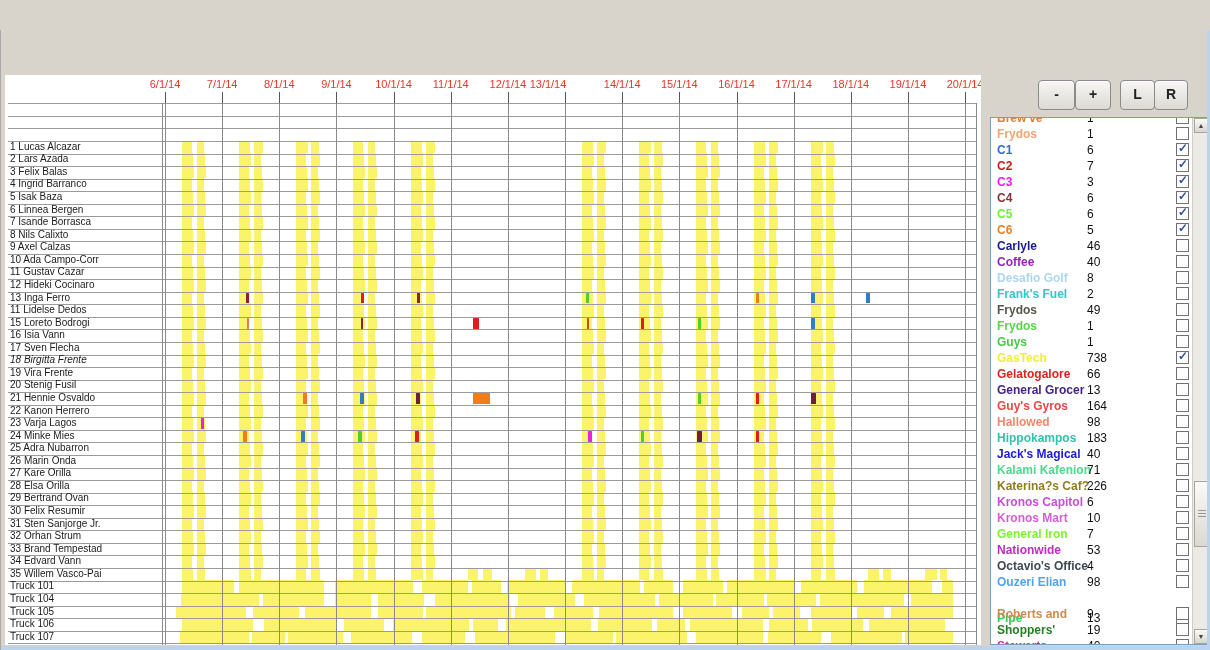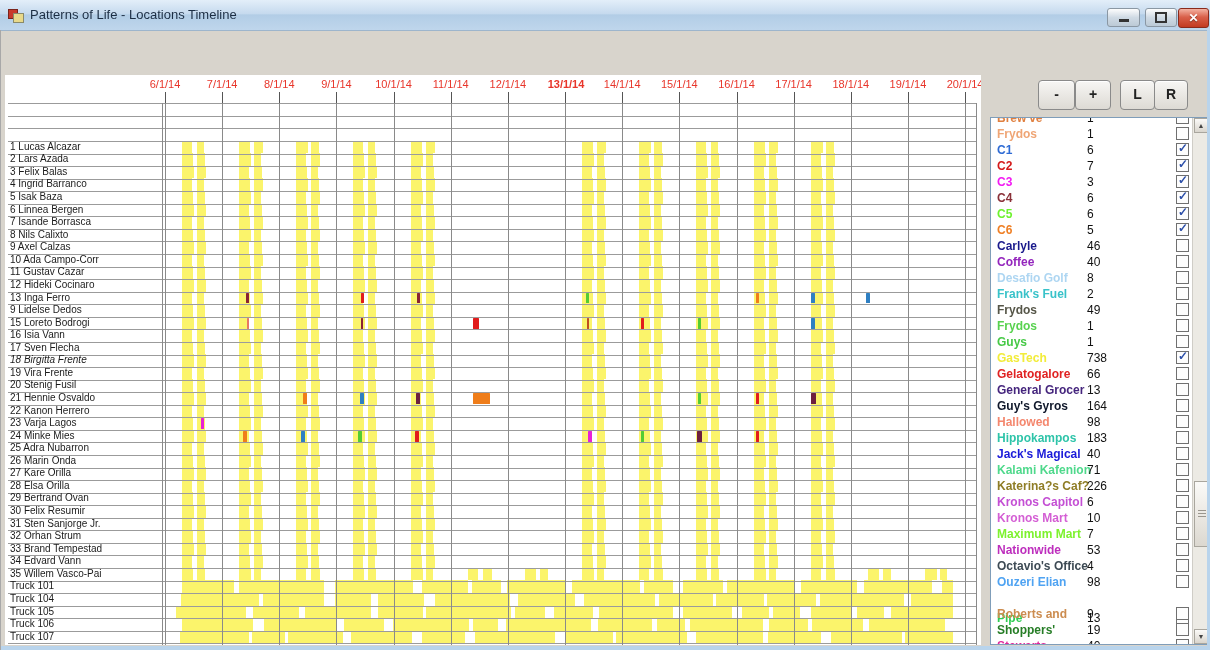--- a/index.html
+++ b/index.html
@@ -62,36 +62,20 @@
   
   #edge-right{left:1207px;top:30px;width:3px;height:620px;background:#b9d4ec;}
   #edge-bottom{left:0;top:646px;width:1210px;height:4px;background:#b9d4ec;}
   #edge-left{left:0;top:30px;width:1px;height:620px;background:#a8a8a8;}
 </style>
 </head>
 <body>
 
 <div id="app">
 
-  <div class="abs" id="titlebar">
-    <div class="abs appicon">
-      <div class="sq1"></div>
-        <div class="sq2"></div>
-    </div>
-    <div class="abs" id="win-title">Patterns of Life - Locations Timeline</div>
-    <div class="abs winbtn" id="btn-min">
-        <div class="glyph"></div>
-      </div>
-    <div class="abs winbtn" id="btn-max">
-        <div class="glyph"></div>
-      </div>
-    <div class="abs winbtn" id="btn-close">
-        <div class="glyph">✕</div>
-      </div>
-  </div>
 
   <div class="abs toolbtn" id="b-minus">-</div>
   <div class="abs toolbtn" id="b-plus">+</div>
   <div class="abs toolbtn" id="b-left">L</div>
   <div class="abs toolbtn" id="b-right">R</div>
 
   <div class="abs" id="chart">
       <div class="date-label abs" style="left: 132px; position: absolute;">6/1/14</div>
       <div class="tick abs" style="left: 160px; position: absolute;"></div>
       <div class="date-label abs" style="left: 189.15px; position: absolute;">7/1/14</div>
@@ -99,21 +83,21 @@
       <div class="date-label abs" style="left: 246.3px; position: absolute;">8/1/14</div>
       <div class="tick abs" style="left: 274.3px; position: absolute;"></div>
       <div class="date-label abs" style="left: 303.45px; position: absolute;">9/1/14</div>
       <div class="tick abs" style="left: 331.45px; position: absolute;"></div>
       <div class="date-label abs" style="left: 360.6px; position: absolute;">10/1/14</div>
       <div class="tick abs" style="left: 388.6px; position: absolute;"></div>
       <div class="date-label abs" style="left: 417.75px; position: absolute;">11/1/14</div>
       <div class="tick abs" style="left: 445.75px; position: absolute;"></div>
       <div class="date-label abs" style="left: 474.9px; position: absolute;">12/1/14</div>
       <div class="tick abs" style="left: 502.9px; position: absolute;"></div>
-      <div class="date-label abs" style="left: 533px; position: absolute; font-weight: bold;">13/1/14</div>
+      <div class="date-label abs" style="left: 515px; position: absolute;">13/1/14</div>
       <div class="tick abs" style="left: 560.05px; position: absolute;"></div>
       <div class="date-label abs" style="left: 589.2px; position: absolute;">14/1/14</div>
       <div class="tick abs" style="left: 617.2px; position: absolute;"></div>
       <div class="date-label abs" style="left: 646.35px; position: absolute;">15/1/14</div>
       <div class="tick abs" style="left: 674.35px; position: absolute;"></div>
       <div class="date-label abs" style="left: 703.5px; position: absolute;">16/1/14</div>
       <div class="tick abs" style="left: 731.5px; position: absolute;"></div>
       <div class="date-label abs" style="left: 760.65px; position: absolute;">17/1/14</div>
       <div class="tick abs" style="left: 788.65px; position: absolute;"></div>
       <div class="date-label abs" style="left: 817.8px; position: absolute;">18/1/14</div>
@@ -990,21 +974,21 @@
       <div class="rowlabel" style="top: 103.48px; height: 12.56px; line-height: 12.56px; position: absolute;">4 Ingrid Barranco</div>
       <div class="rowlabel" style="top: 116.04px; height: 12.56px; line-height: 12.56px; position: absolute;">5 Isak Baza</div>
       <div class="rowlabel" style="top: 128.6px; height: 12.56px; line-height: 12.56px; position: absolute;">6 Linnea Bergen</div>
       <div class="rowlabel" style="top: 141.16px; height: 12.56px; line-height: 12.56px; position: absolute;">7 Isande Borrasca</div>
       <div class="rowlabel" style="top: 153.72px; height: 12.56px; line-height: 12.56px; position: absolute;">8 Nils Calixto</div>
       <div class="rowlabel" style="top: 166.28px; height: 12.56px; line-height: 12.56px; position: absolute;">9 Axel Calzas</div>
       <div class="rowlabel" style="top: 178.84px; height: 12.56px; line-height: 12.56px; position: absolute;">10 Ada Campo-Corr</div>
       <div class="rowlabel" style="top: 191.4px; height: 12.56px; line-height: 12.56px; position: absolute;">11 Gustav Cazar</div>
       <div class="rowlabel" style="top: 203.96px; height: 12.56px; line-height: 12.56px; position: absolute; text-align: right;">12 Hideki Cocinaro</div>
       <div class="rowlabel" style="top: 216.52px; height: 12.56px; line-height: 12.56px; position: absolute;">13 Inga Ferro</div>
-      <div class="rowlabel" style="top: 229.08px; height: 12.56px; line-height: 12.56px; position: absolute;">9 Lidelse Dedos</div>
+      <div class="rowlabel" style="top: 229.08px; height: 12.56px; line-height: 12.56px; position: absolute;">11 Lidelse Dedos</div>
       <div class="rowlabel" style="top: 241.64px; height: 12.56px; line-height: 12.56px; position: absolute;">15 Loreto Bodrogi</div>
       <div class="rowlabel" style="top: 254.2px; height: 12.56px; line-height: 12.56px; position: absolute;">16 Isia Vann</div>
       <div class="rowlabel" style="top: 266.76px; height: 12.56px; line-height: 12.56px; position: absolute;">17 Sven Flecha</div>
       <div class="rowlabel" style="top: 279.32px; height: 12.56px; line-height: 12.56px; position: absolute; font-style: italic;">18 Birgitta Frente</div>
       <div class="rowlabel" style="top: 291.88px; height: 12.56px; line-height: 12.56px; position: absolute;">19 Vira Frente</div>
       <div class="rowlabel" style="top: 304.44px; height: 12.56px; line-height: 12.56px; position: absolute;">20 Stenig Fusil</div>
       <div class="rowlabel" style="top: 317px; height: 12.56px; line-height: 12.56px; position: absolute;">21 Hennie Osvaldo</div>
       <div class="rowlabel" style="top: 329.56px; height: 12.56px; line-height: 12.56px; position: absolute;">22 Kanon Herrero</div>
       <div class="rowlabel" style="top: 342.12px; height: 12.56px; line-height: 12.56px; position: absolute;">23 Varja Lagos</div>
       <div class="rowlabel" style="top: 354.68px; height: 12.56px; line-height: 12.56px; position: absolute;">24 Minke Mies</div>
@@ -1126,21 +1110,21 @@
           <div class="lname" style="color: rgb(224, 34, 34);">Gelatogalore</div>
           <div class="lcount">66</div>
           <div class="lcheck"></div>
         </div>
         <div class="litem" style="top: 264px; position: absolute;">
           <div class="lname" style="color: rgb(69, 37, 125);">General Grocer</div>
           <div class="lcount">13</div>
           <div class="lcheck"></div>
         </div>
         <div class="litem" style="top: 280px; position: absolute;">
-          <div class="lname" style="color: #0f172a;">Guy's Gyros</div>
+          <div class="lname" style="color: #ef4444;">Guy's Gyros</div>
           <div class="lcount">164</div>
           <div class="lcheck"></div>
         </div>
         <div class="litem" style="top: 296px; position: absolute;">
           <div class="lname" style="color: rgb(244, 135, 110);">Hallowed</div>
           <div class="lcount">98</div>
           <div class="lcheck"></div>
         </div>
         <div class="litem" style="top: 312px; position: absolute;">
           <div class="lname" style="color: rgb(46, 196, 169);">Hippokampos</div>
@@ -1166,21 +1150,21 @@
           <div class="lname" style="color: rgb(196, 79, 212);">Kronos Capitol</div>
           <div class="lcount">6</div>
           <div class="lcheck"></div>
         </div>
         <div class="litem" style="top: 392px; position: absolute;">
           <div class="lname" style="color: rgb(212, 95, 212);">Kronos Mart</div>
           <div class="lcount">10</div>
           <div class="lcheck"></div>
         </div>
         <div class="litem" style="top: 408px; position: absolute;">
-          <div class="lname" style="color: rgb(125, 242, 46);">Maximum Mart</div>
+          <div class="lname" style="color: rgb(125, 242, 46);">General Iron</div>
           <div class="lcount">7</div>
           <div class="lcheck"></div>
         </div>
         <div class="litem" style="top: 424px; position: absolute;">
           <div class="lname" style="color: rgb(189, 46, 189);">Nationwide</div>
           <div class="lcount">53</div>
           <div class="lcheck"></div>
         </div>
         <div class="litem" style="top: 440px; position: absolute;">
           <div class="lname" style="color: rgb(61, 74, 84);">Octavio's Office</div>

